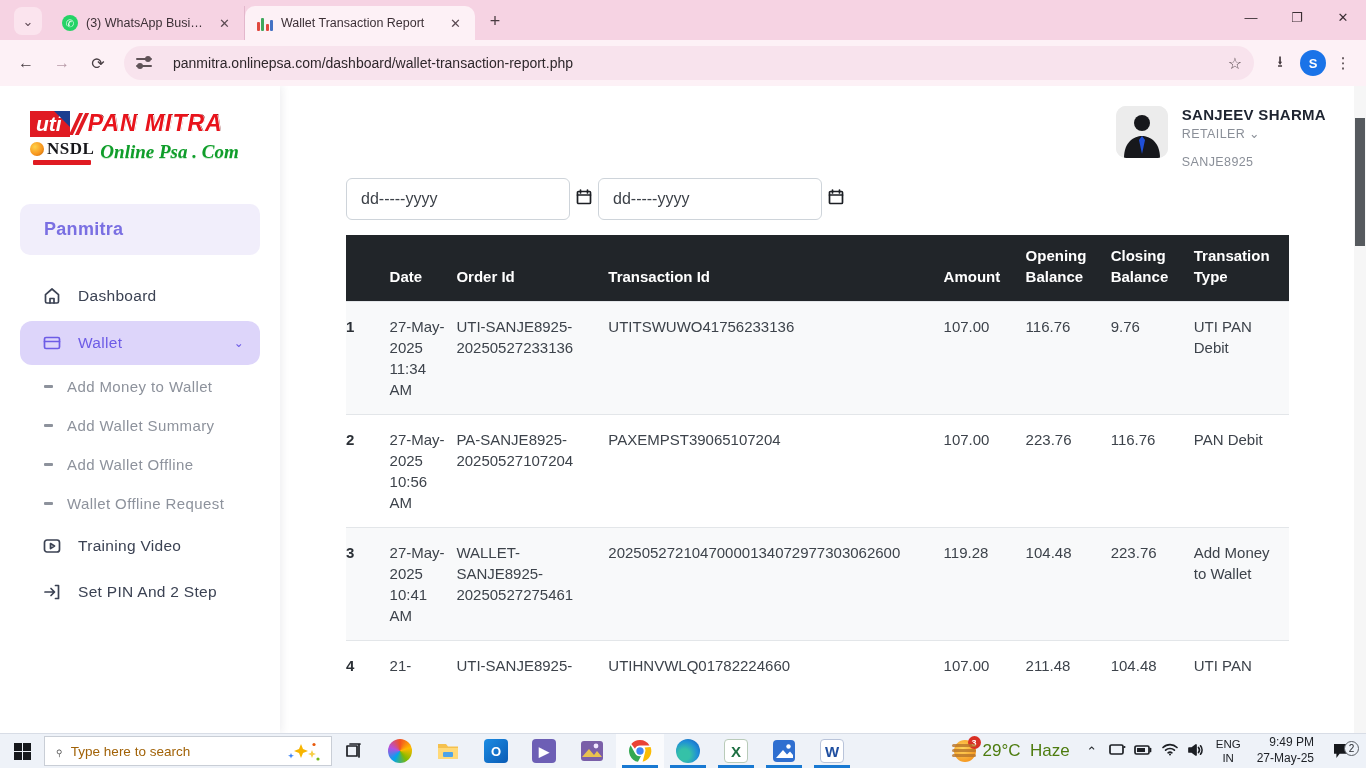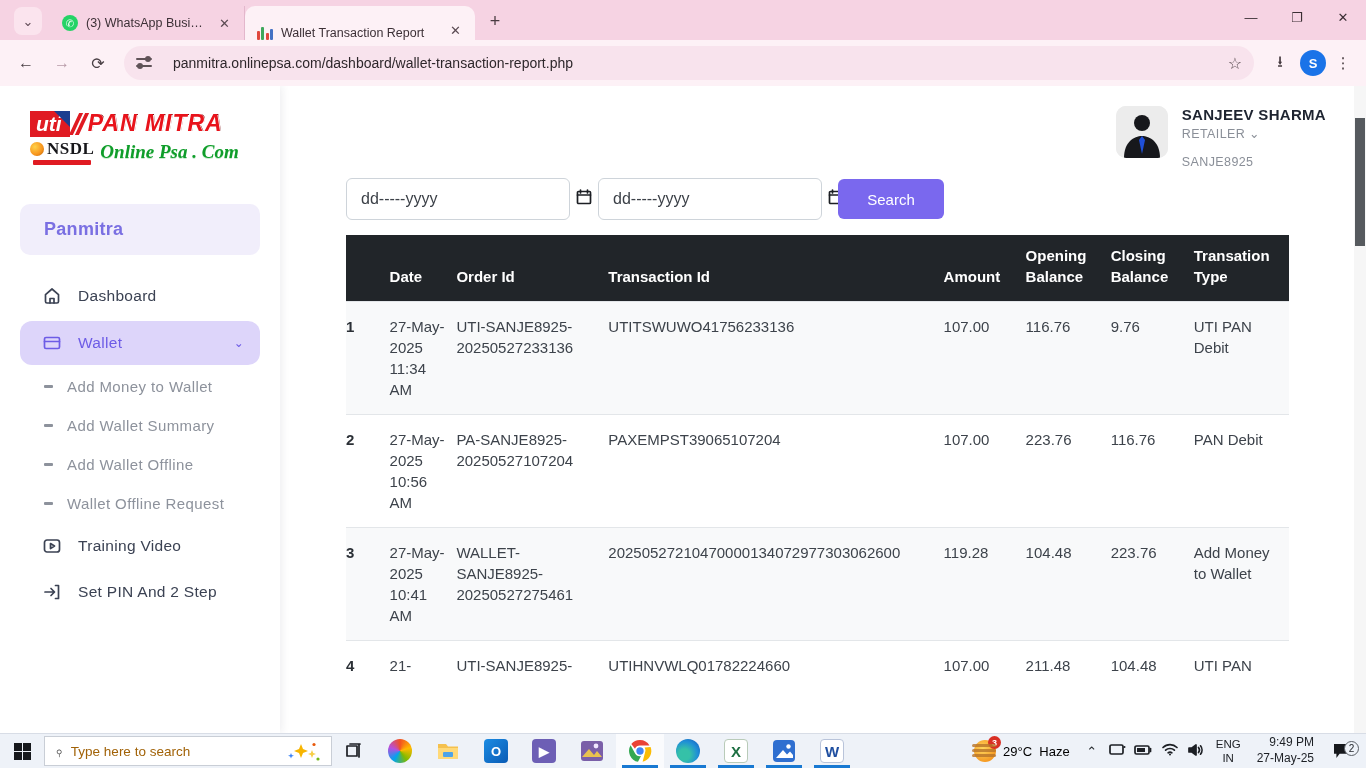--- a/index.html
+++ b/index.html
@@ -3,21 +3,21 @@
 <meta charset="utf-8">
 <style>
   * { margin:0; padding:0; box-sizing:border-box; }
   html,body { width:1366px; height:768px; overflow:hidden; font-family:"Liberation Sans", sans-serif; background:#fff; }
 
   
   .tabstrip { height:40px; background:#f6d3e3; display:flex; align-items:flex-end; position:relative; }
   .tab-search-btn { width:28px; height:28px; margin:0 8px 5px 14px; border-radius:8px; display:flex; align-items:center; justify-content:center; color:#5f4a55; font-size:13px; background:#fbe4ee; }
   .tab { display:flex; align-items:center; gap:8px; height:34px; padding:0 10px 0 12px; width:195px; font-size:12.5px; color:#3c3036; }
   .tab.inactive { border-right:1px solid #e3b7cc; }
-  .tab.active { background:#fdf1f6; border-radius:10px 10px 0 0; width:230px;align-items:flex-end; }
+  .tab.active { background:#fdf1f6; border-radius:10px 10px 0 0; width:230px; }
   .tab .title { white-space:nowrap; overflow:hidden; text-overflow:ellipsis; flex:1; }
   .tab .close { font-size:13px; color:#5a4a52; padding:2px 4px; border-radius:50%; }
   .newtab { width:28px; height:28px; margin:0 0 5px 6px; display:flex; align-items:center; justify-content:center; font-size:18px; color:#4a3b42; }
   .wincontrols { position:absolute; right:0; top:0; height:34px; display:flex; }
   .winbtn { width:46px; height:34px; display:flex; align-items:center; justify-content:center; font-size:13px; color:#3a2e34; }
   .favicon-wa { width:16px; height:16px; border-radius:50%; background:#25d366; color:#fff; font-size:10px; display:flex; align-items:center; justify-content:center; flex:0 0 16px; }
   .favicon-chart { width:16px; height:16px; display:flex; align-items:flex-end; gap:1.5px; flex:0 0 16px; }
   .favicon-chart i { width:3.5px; border-radius:1px; display:block; }
 
   .toolbar { height:46px; background:#fdf1f6; display:flex; align-items:center; padding:0 10px; gap:4px; }
@@ -108,21 +108,21 @@
   .tbtn { width:44px; display:flex; align-items:center; justify-content:center; position:relative; }
   .tbtn.slot { width:48px; }
   .tbtn .runline { position:absolute; bottom:0; left:6px; right:6px; height:3px; background:#1879d2; }
   .tbtn.focused { background:#fafbfd; }
   .appico { width:24px; height:24px; border-radius:4px; display:flex; align-items:center; justify-content:center; font-weight:bold; color:#fff; font-size:13px; }
   .tray { margin-left:auto; display:flex; align-items:center; gap:2px; padding-right:6px; }
   .weather { display:flex; align-items:center; gap:7px; padding:0 8px; position:relative; }
   .weather-ico { width:22px; height:22px; border-radius:50%; background:radial-gradient(circle at 40% 40%, #ffd75e, #f59a23 70%); position:relative; }
   .weather-ico::after { content:""; position:absolute; left:-2px; top:9px; width:24px; height:3px; background:#b8752a; border-radius:2px; box-shadow:0 5px 0 #b8752a, 0 -5px 0 #b8752a; opacity:.8; }
   .wbadge { position:absolute; top:-4px; left:14px; min-width:13px; height:13px; background:#d93025; color:#fff; border-radius:50%; font-size:9px; display:flex; align-items:center; justify-content:center; font-weight:bold; padding:0 2px; }
-  .wtext { font-size:13px; color:#000000; white-space:nowrap; }
+  .wtext { font-size:17px; color:#4d7c0f; white-space:nowrap; }
   .trayglyph { width:24px; text-align:center; font-size:13px; color:#2a2e33; }
   .lang { font-size:11.5px; color:#1c1f24; text-align:center; line-height:1.25; padding:0 6px; }
   .clock { font-size:12px; color:#1c1f24; text-align:right; line-height:1.3; padding:0 8px; white-space:nowrap; }
   .notif { position:relative; width:36px; display:flex; align-items:center; justify-content:center; }
   .notif-ico { width:16px; height:14px; background:#16181c; clip-path:polygon(0 0,100% 0,100% 70%,35% 70%,15% 100%,15% 70%,0 70%); }
   .nbadge { position:absolute; right:1px; bottom:2px; width:15px; height:15px; border:1.5px solid #5a5f66; border-radius:50%; background:#eef2f8; color:#23272c; font-size:10px; display:flex; align-items:center; justify-content:center; }
   svg.lic { fill:none; stroke-width:1.7; stroke-linecap:round; stroke-linejoin:round; }
 </style>
 </head>
 <body>
@@ -295,21 +295,20 @@
       </div>
       <div class="datefield">
         <input placeholder="dd-----yyyy" style="">
         <span class="cal-icon">
           <svg class="lic" width="16" height="16" viewBox="0 0 16 16" stroke="#1c1f24" stroke-width="1.6">
               <rect x="1.5" y="2.5" width="13" height="12" rx="1"></rect>
               <path d="M1.5 6 h13 M4.5 1 v3 M11.5 1 v3"></path>
             </svg>
         </span>
       </div>
-      <button class="searchbtn">Search</button>
     </div>
 
     <div class="tablewrap">
       <table class="report">
         <thead>
           <tr>
             <th class="c-sn"></th>
             <th class="c-date">Date</th>
             <th class="c-order">Order Id</th>
             <th class="c-txn">Transaction Id</th>

